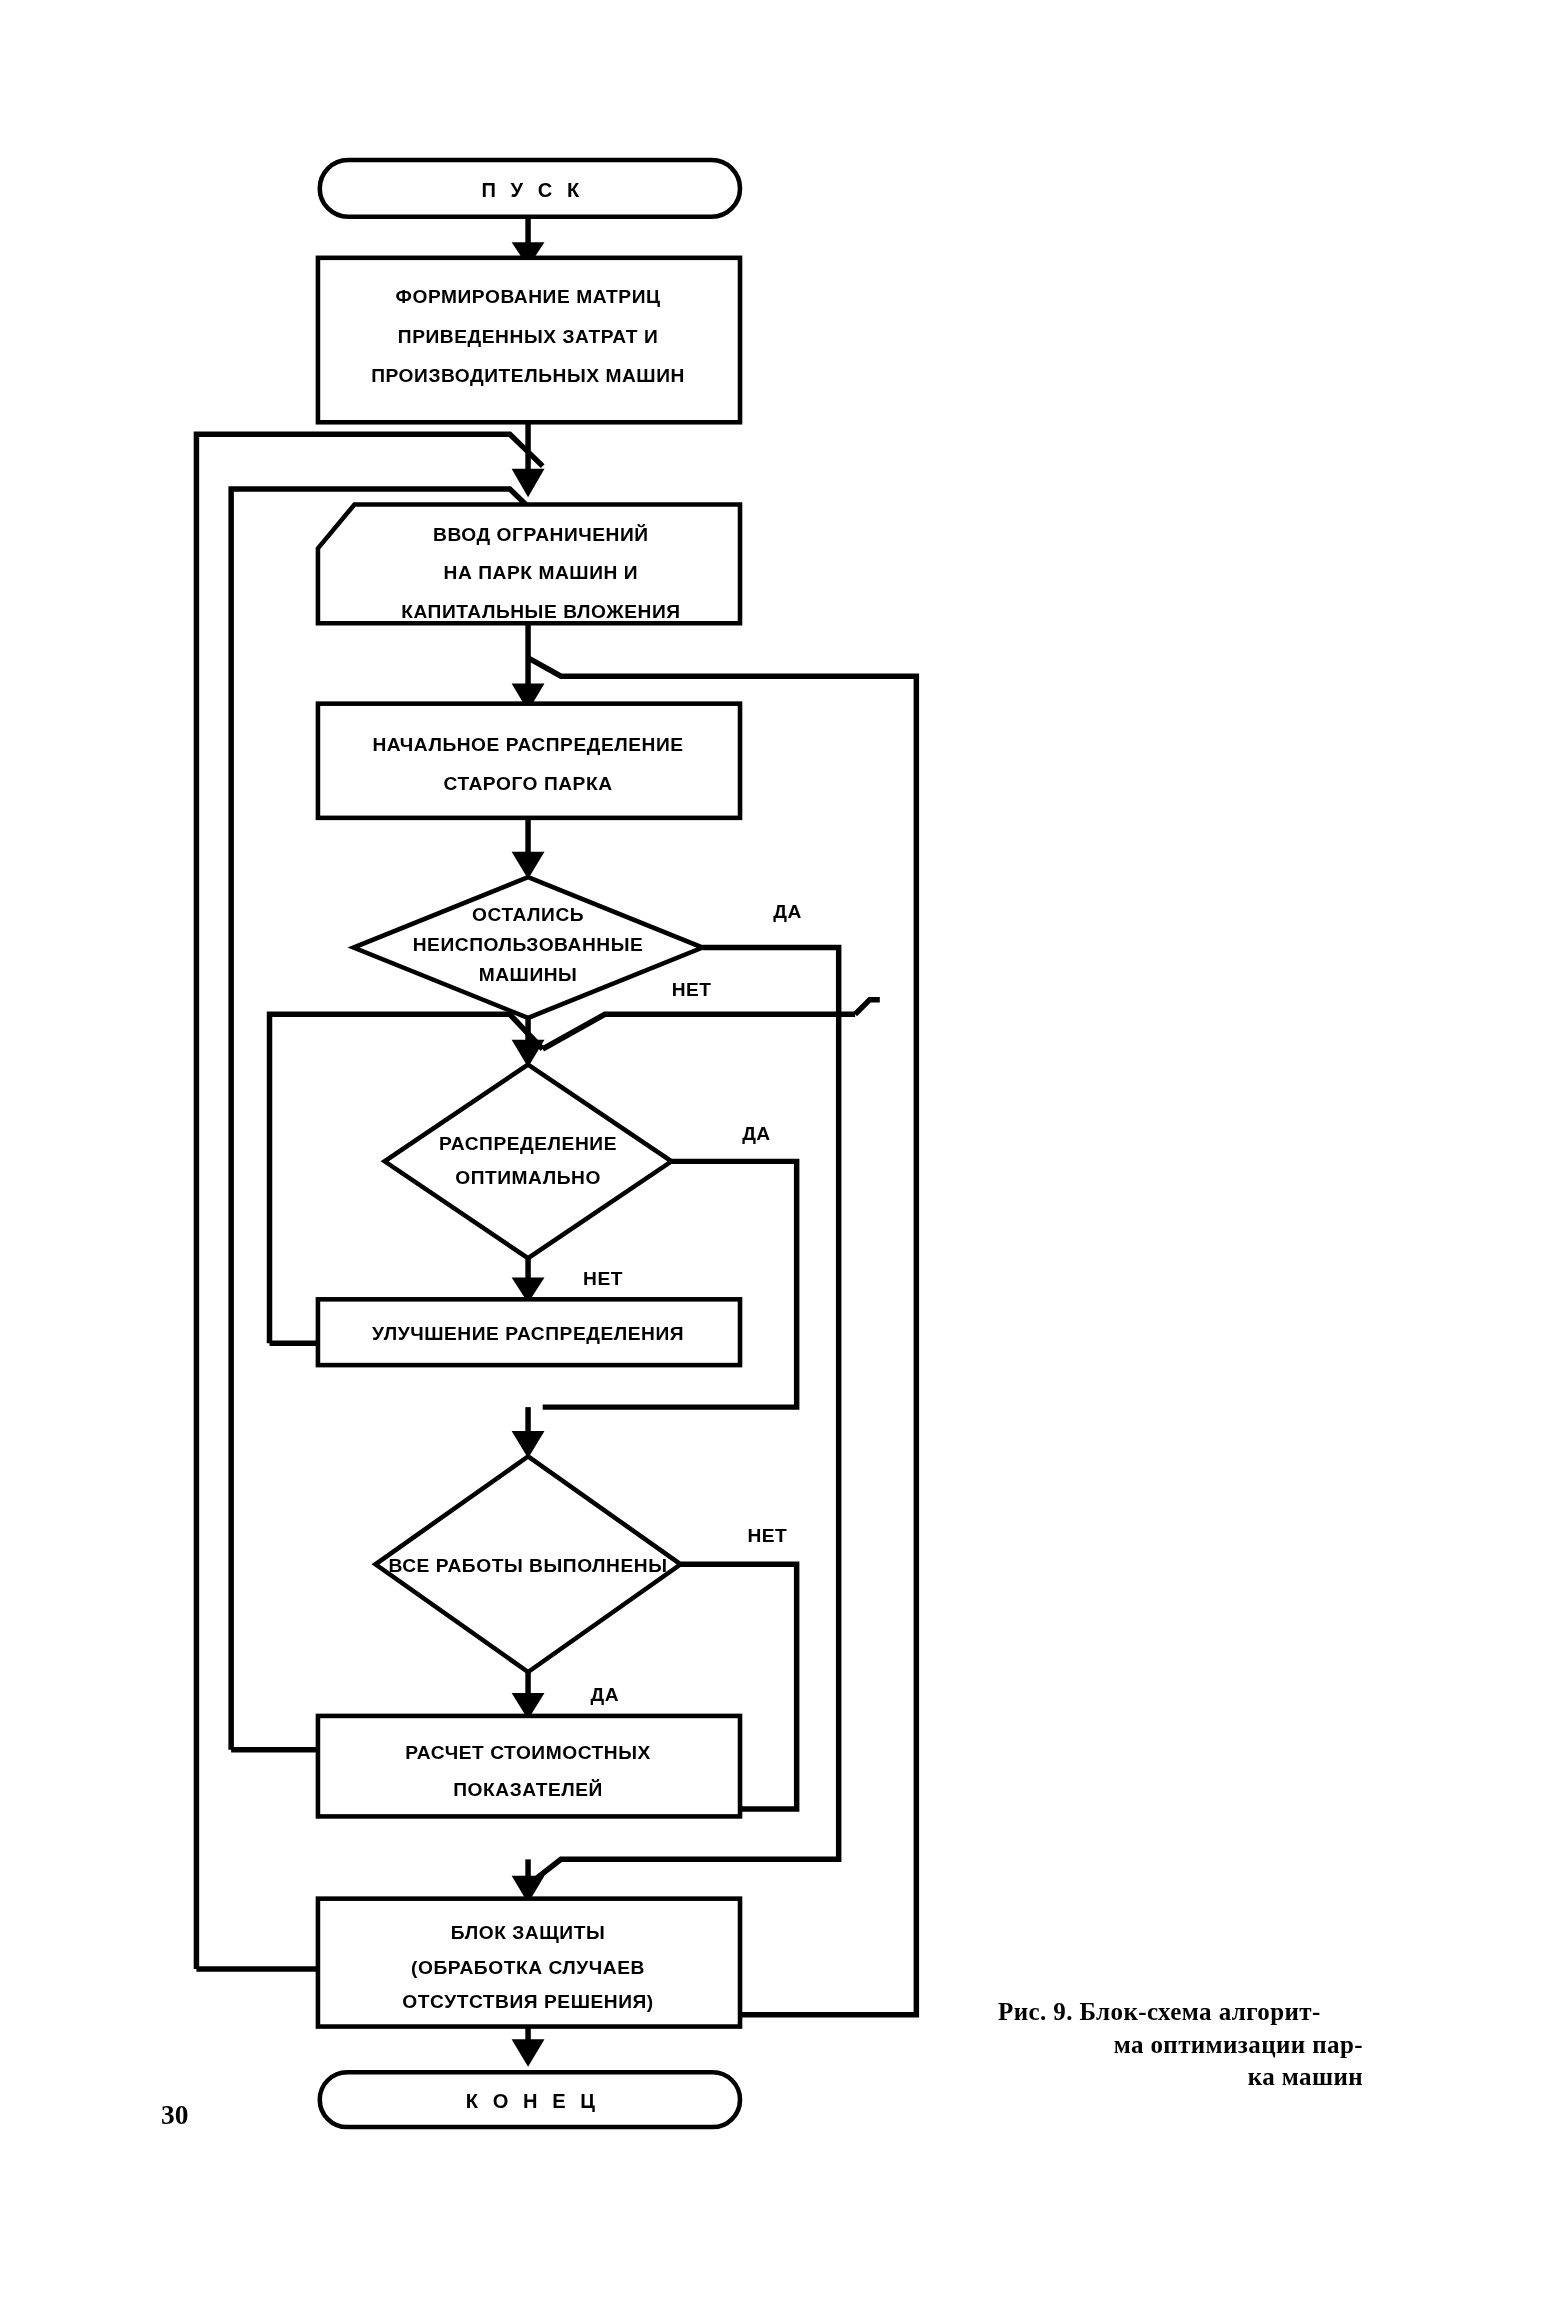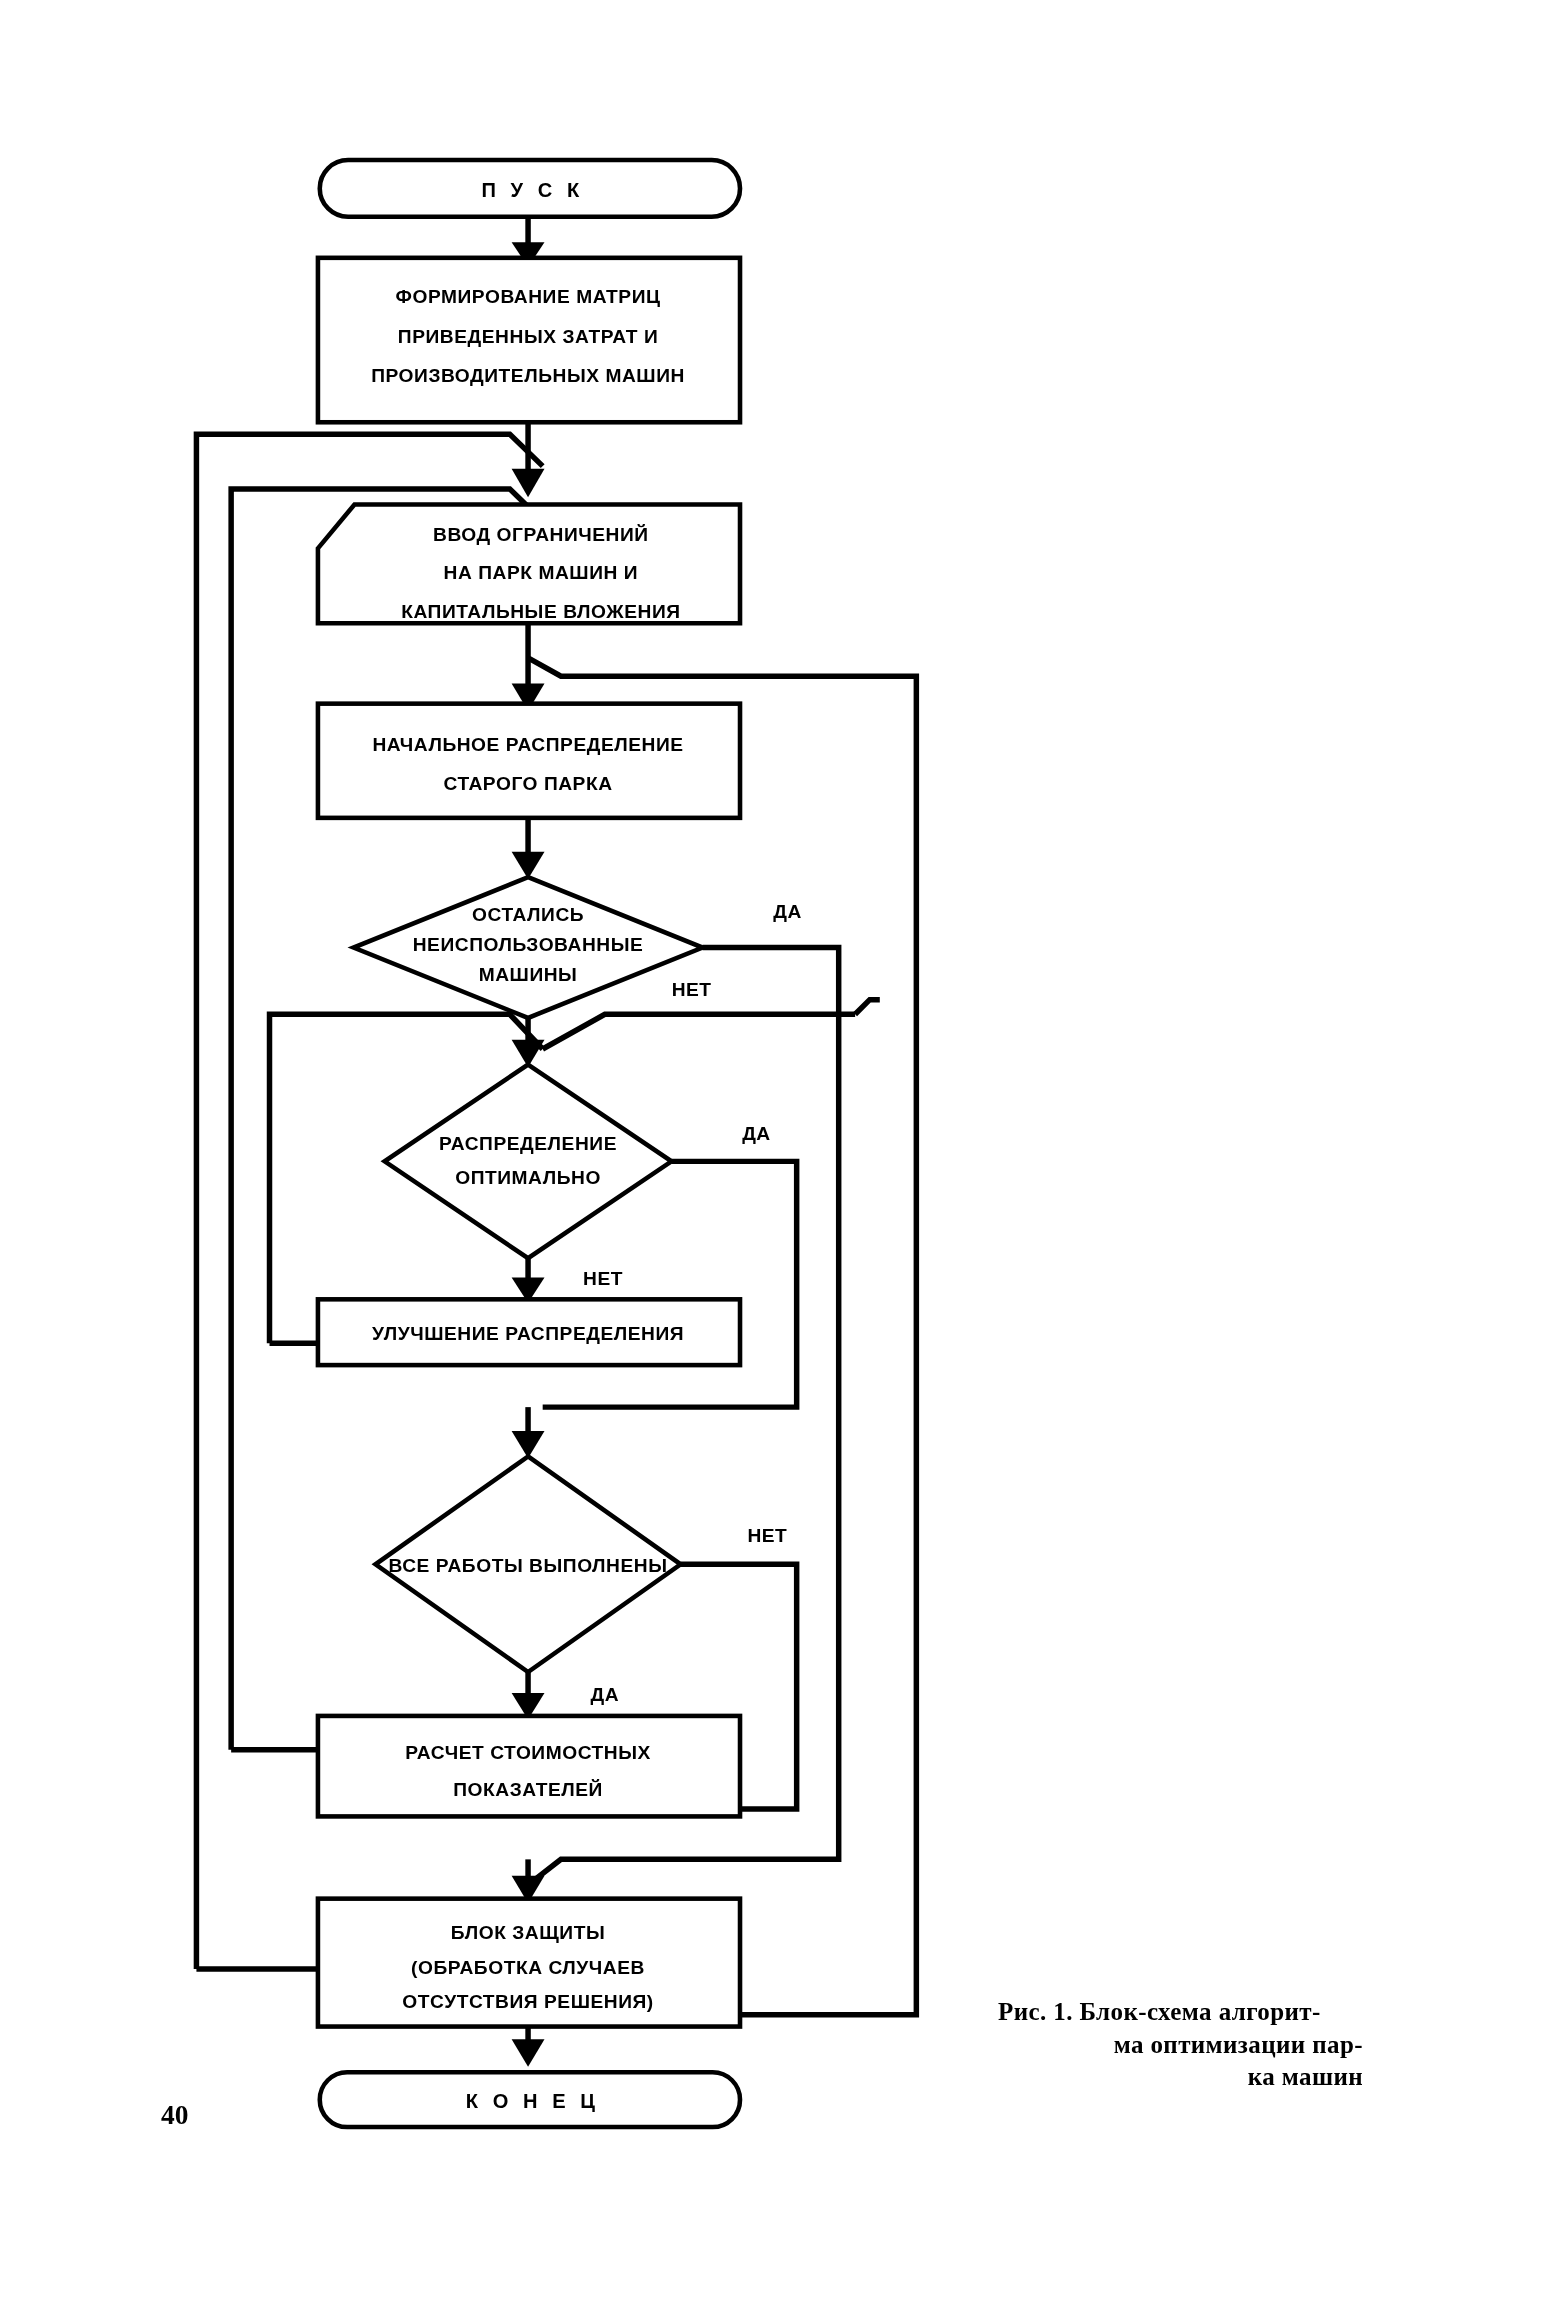--- a/index.html
+++ b/index.html
@@ -208,21 +208,21 @@
 
     <path class="conn" d="M 578 2218 L 578 2238"></path>
     <polygon class="arrowhead" points="560,2232 596,2232 578,2262"></polygon>
 
     <rect class="terminator" x="350" y="2268" width="460" height="60" rx="30" ry="30"></rect>
     <text class="term-text" x="583" y="2307">К О Н Е Ц</text>
 
   </svg>
 
   <div class="caption">
-    <span class="cap-line">Рис. 1. Блок-схема алгорит-</span>
+    <span class="cap-line">Рис. 9. Блок-схема алгорит-</span>
     <span class="cap-line indent">ма оптимизации пар-</span>
     <span class="cap-line indent">ка машин</span>
   </div>
 
-  <div class="page-number">40</div>
+  <div class="page-number">30</div>
 
 </div>
 
 
 </body></html>

